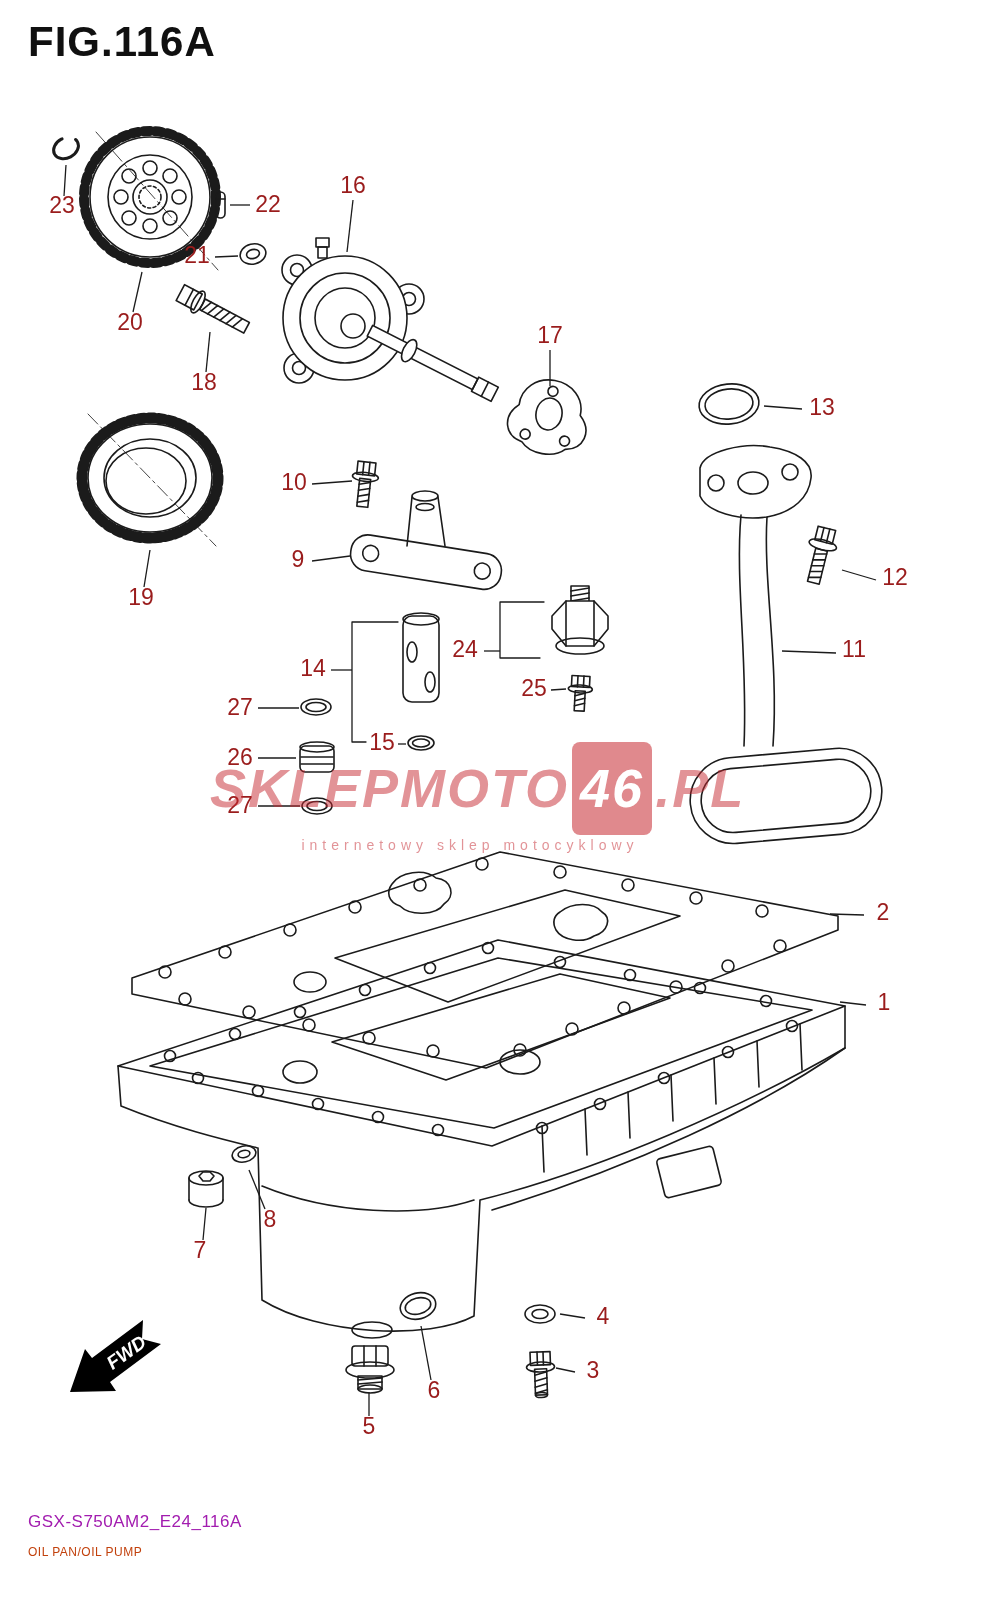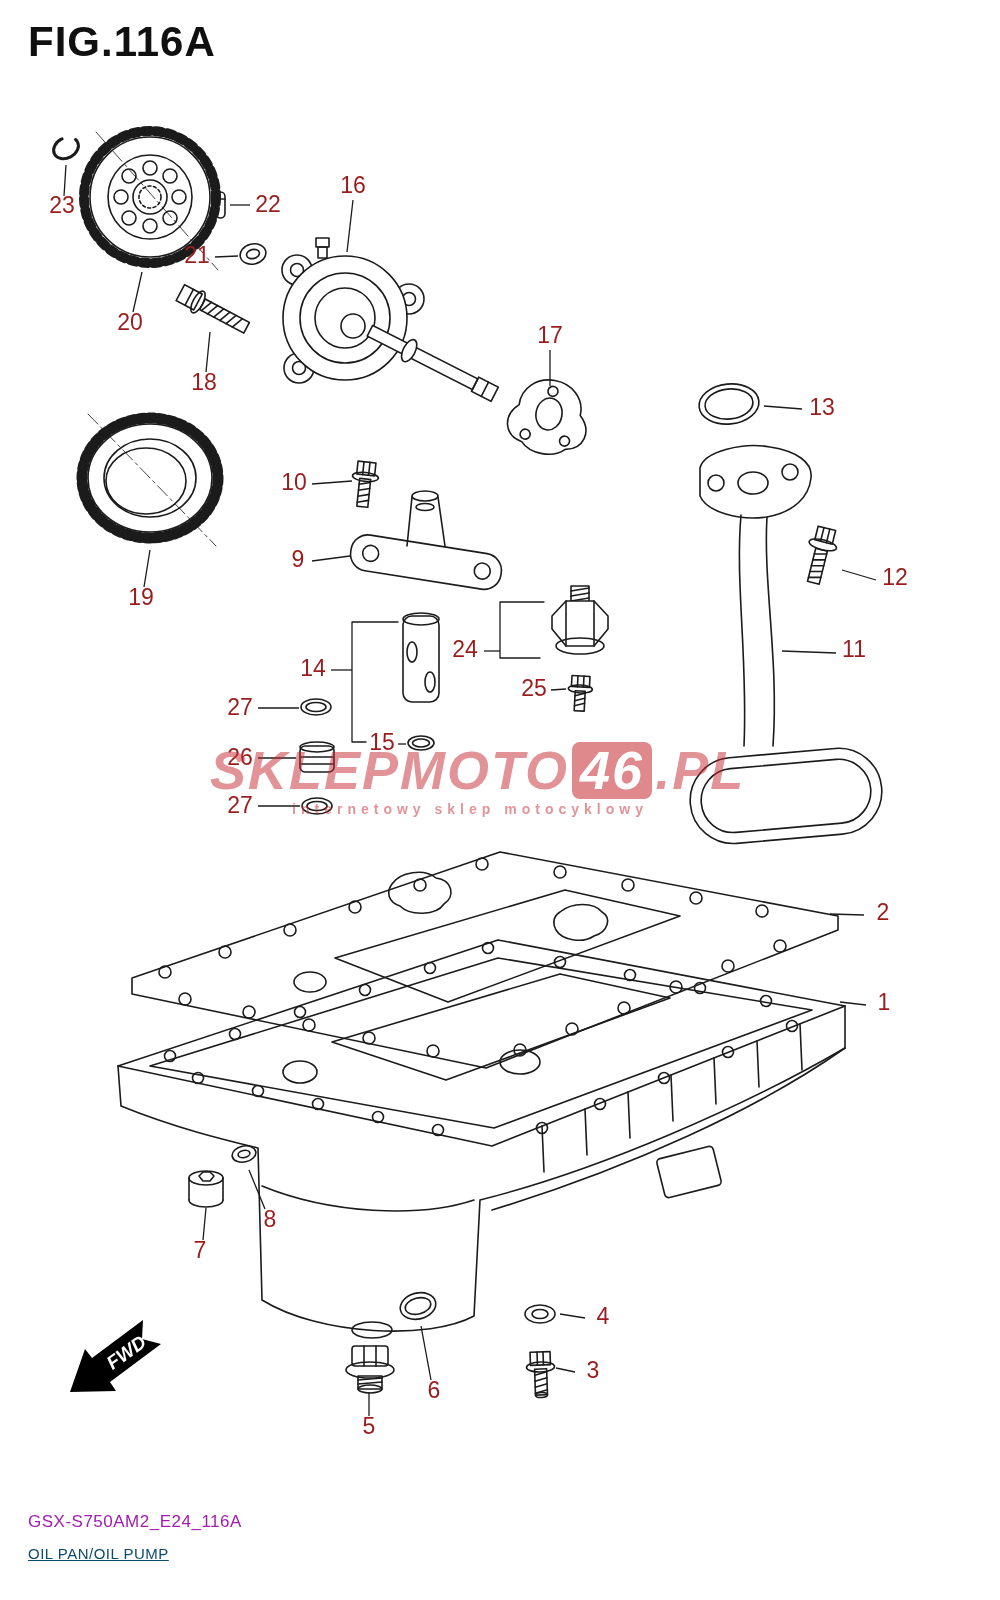--- a/index.html
+++ b/index.html
@@ -3,24 +3,24 @@
 <meta charset="utf-8">
 <style>
   * { margin:0; padding:0; box-sizing:border-box; }
   html,body { background:#ffffff; font-family:"Liberation Sans", sans-serif; }
   .page { position:relative; width:926px; height:1600px; background:#ffffff; overflow:hidden; }
   .fig-title { position:absolute; left:28px; top:18px; font-size:42px; font-weight:bold; letter-spacing:1px; color:#101010; }
   svg.diagram { position:absolute; left:0; top:0; }
   .art { stroke:#1b1b1b; fill:none; stroke-width:1.6; stroke-linejoin:round; stroke-linecap:round; }
   .watermark { position:absolute; left:210px; top:742px; width:520px; text-align:center; color:rgba(198,40,48,0.5); pointer-events:none; }
   .wm-line { font-size:54px; font-weight:bold; font-style:italic; letter-spacing:2px; line-height:1.05; white-space:nowrap; }
-  .wm-badge { display:inline-block; background:rgba(198,40,48,0.55); color:#ffffff; border-radius:8px; padding:0 8px; margin:0 3px; }
-  .wm-sub { font-size:14px; font-weight:bold; letter-spacing:5px; margin-top:2px; }
+  .wm-badge { display:inline-block; background:rgba(198,40,48,0.55); color:#ffffff; border-radius:8px; padding:18px 8px; margin:0 3px; }
+  .wm-sub { font-size:14px; font-weight:normal; letter-spacing:5px; margin-top:2px; }
   .footer-code { position:absolute; left:28px; top:1512px; font-size:17px; color:#a21caf; letter-spacing:.5px; }
-  .footer-title { position:absolute; left:28px; top:1545px; font-size:15px; color:#0c4a6e; letter-spacing:.5px;text-decoration:underline; }
+  .footer-title { position:absolute; left:28px; top:1545px; font-size:12px; color:#c2410c; letter-spacing:.5px; }
 </style>
 </head>
 <body>
 
 <div class="page">
 
   <div class="fig-title">FIG.116A</div>
 
   <svg class="diagram" width="1000" height="1600" viewBox="0 0 1000 1600">
     <g class="art">

